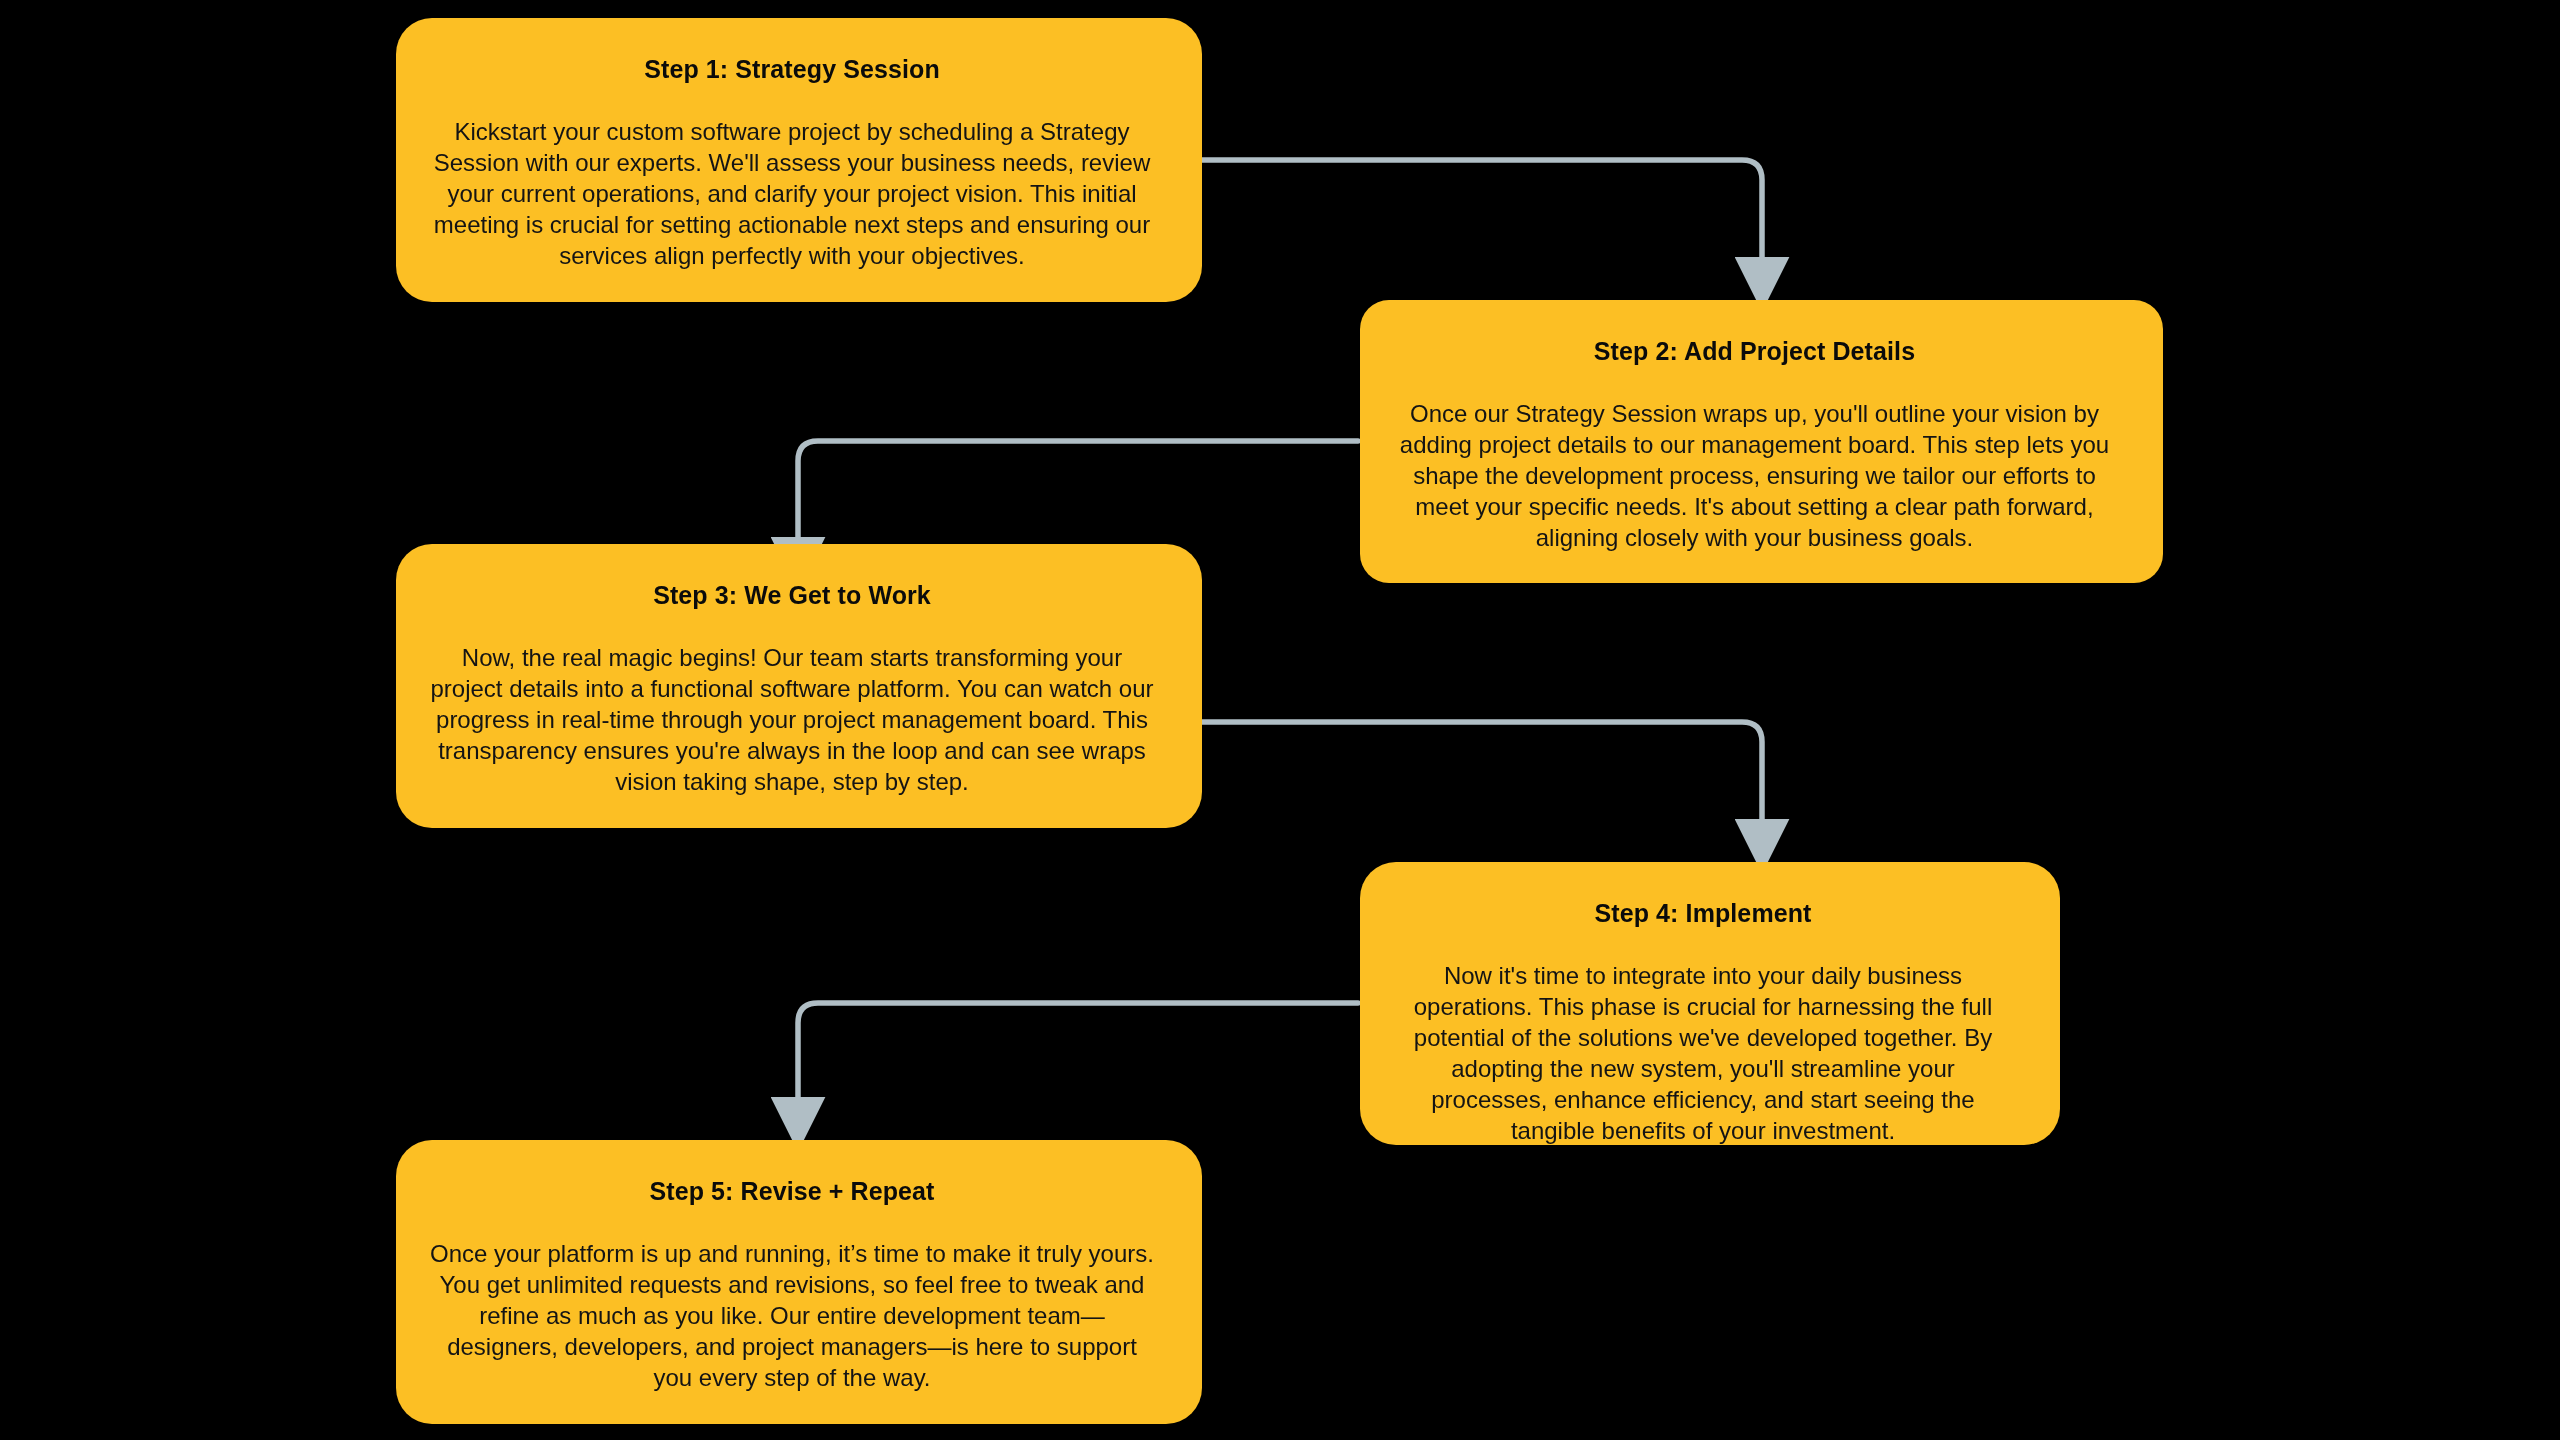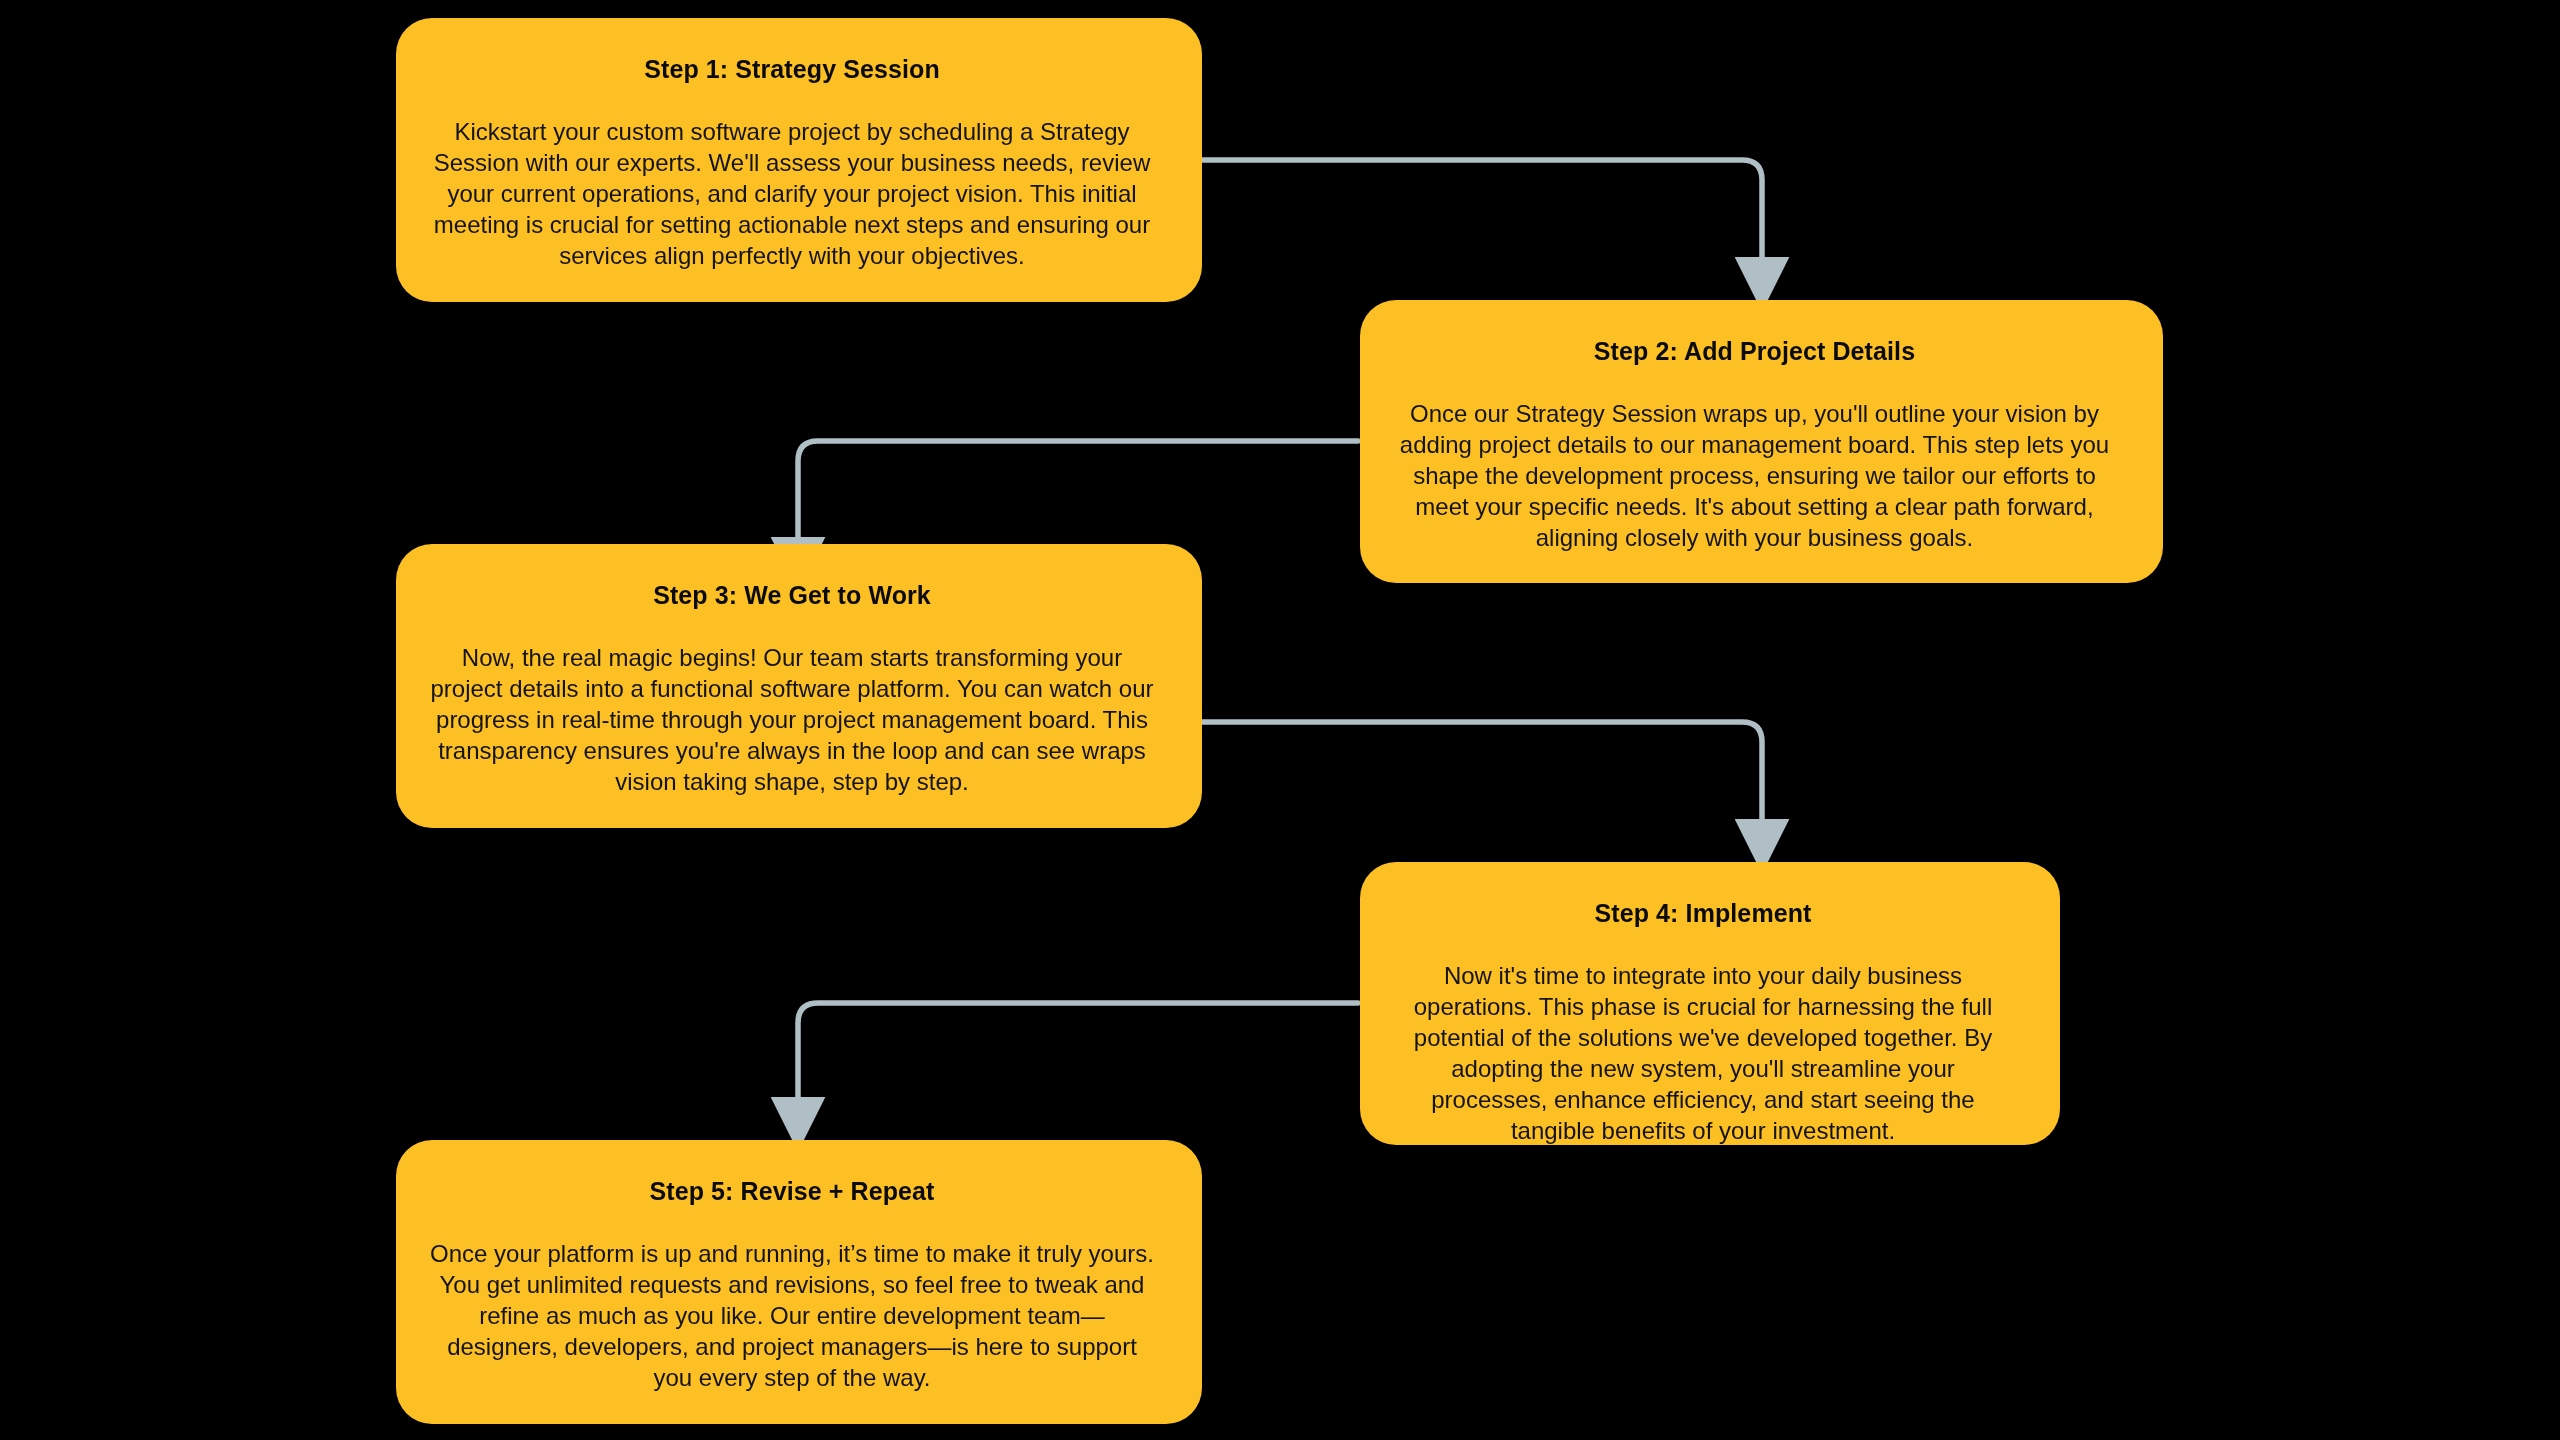--- a/index.html
+++ b/index.html
@@ -40,21 +40,21 @@
     font-size: 24px;
     line-height: 31px;
     font-weight: 400;
     color: #141414;
     margin: 16px;
     margin-top: 32px;
     width: 100%;
   }
   
   #box-1 { left: 396px; top: 18px;   width: 806px; height: 284px; }
-  #box-2 { left: 1360px; top: 300px;  width: 803px; height: 283px; }
+  #box-2 { left: 1360px; top: 300px;  width: 803px; height: 283px; border-radius: 29px; }
   #box-3 { left: 396px; top: 544px;  width: 806px; height: 284px; }
   #box-4 { left: 1360px; top: 862px;  width: 700px; height: 283px; }
   #box-5 { left: 396px; top: 1140px; width: 806px; height: 284px; align-items: center; }
 
   #connectors {
     position: absolute;
     left: 0;
     top: 0;
     width: 2560px;
     height: 1440px;

